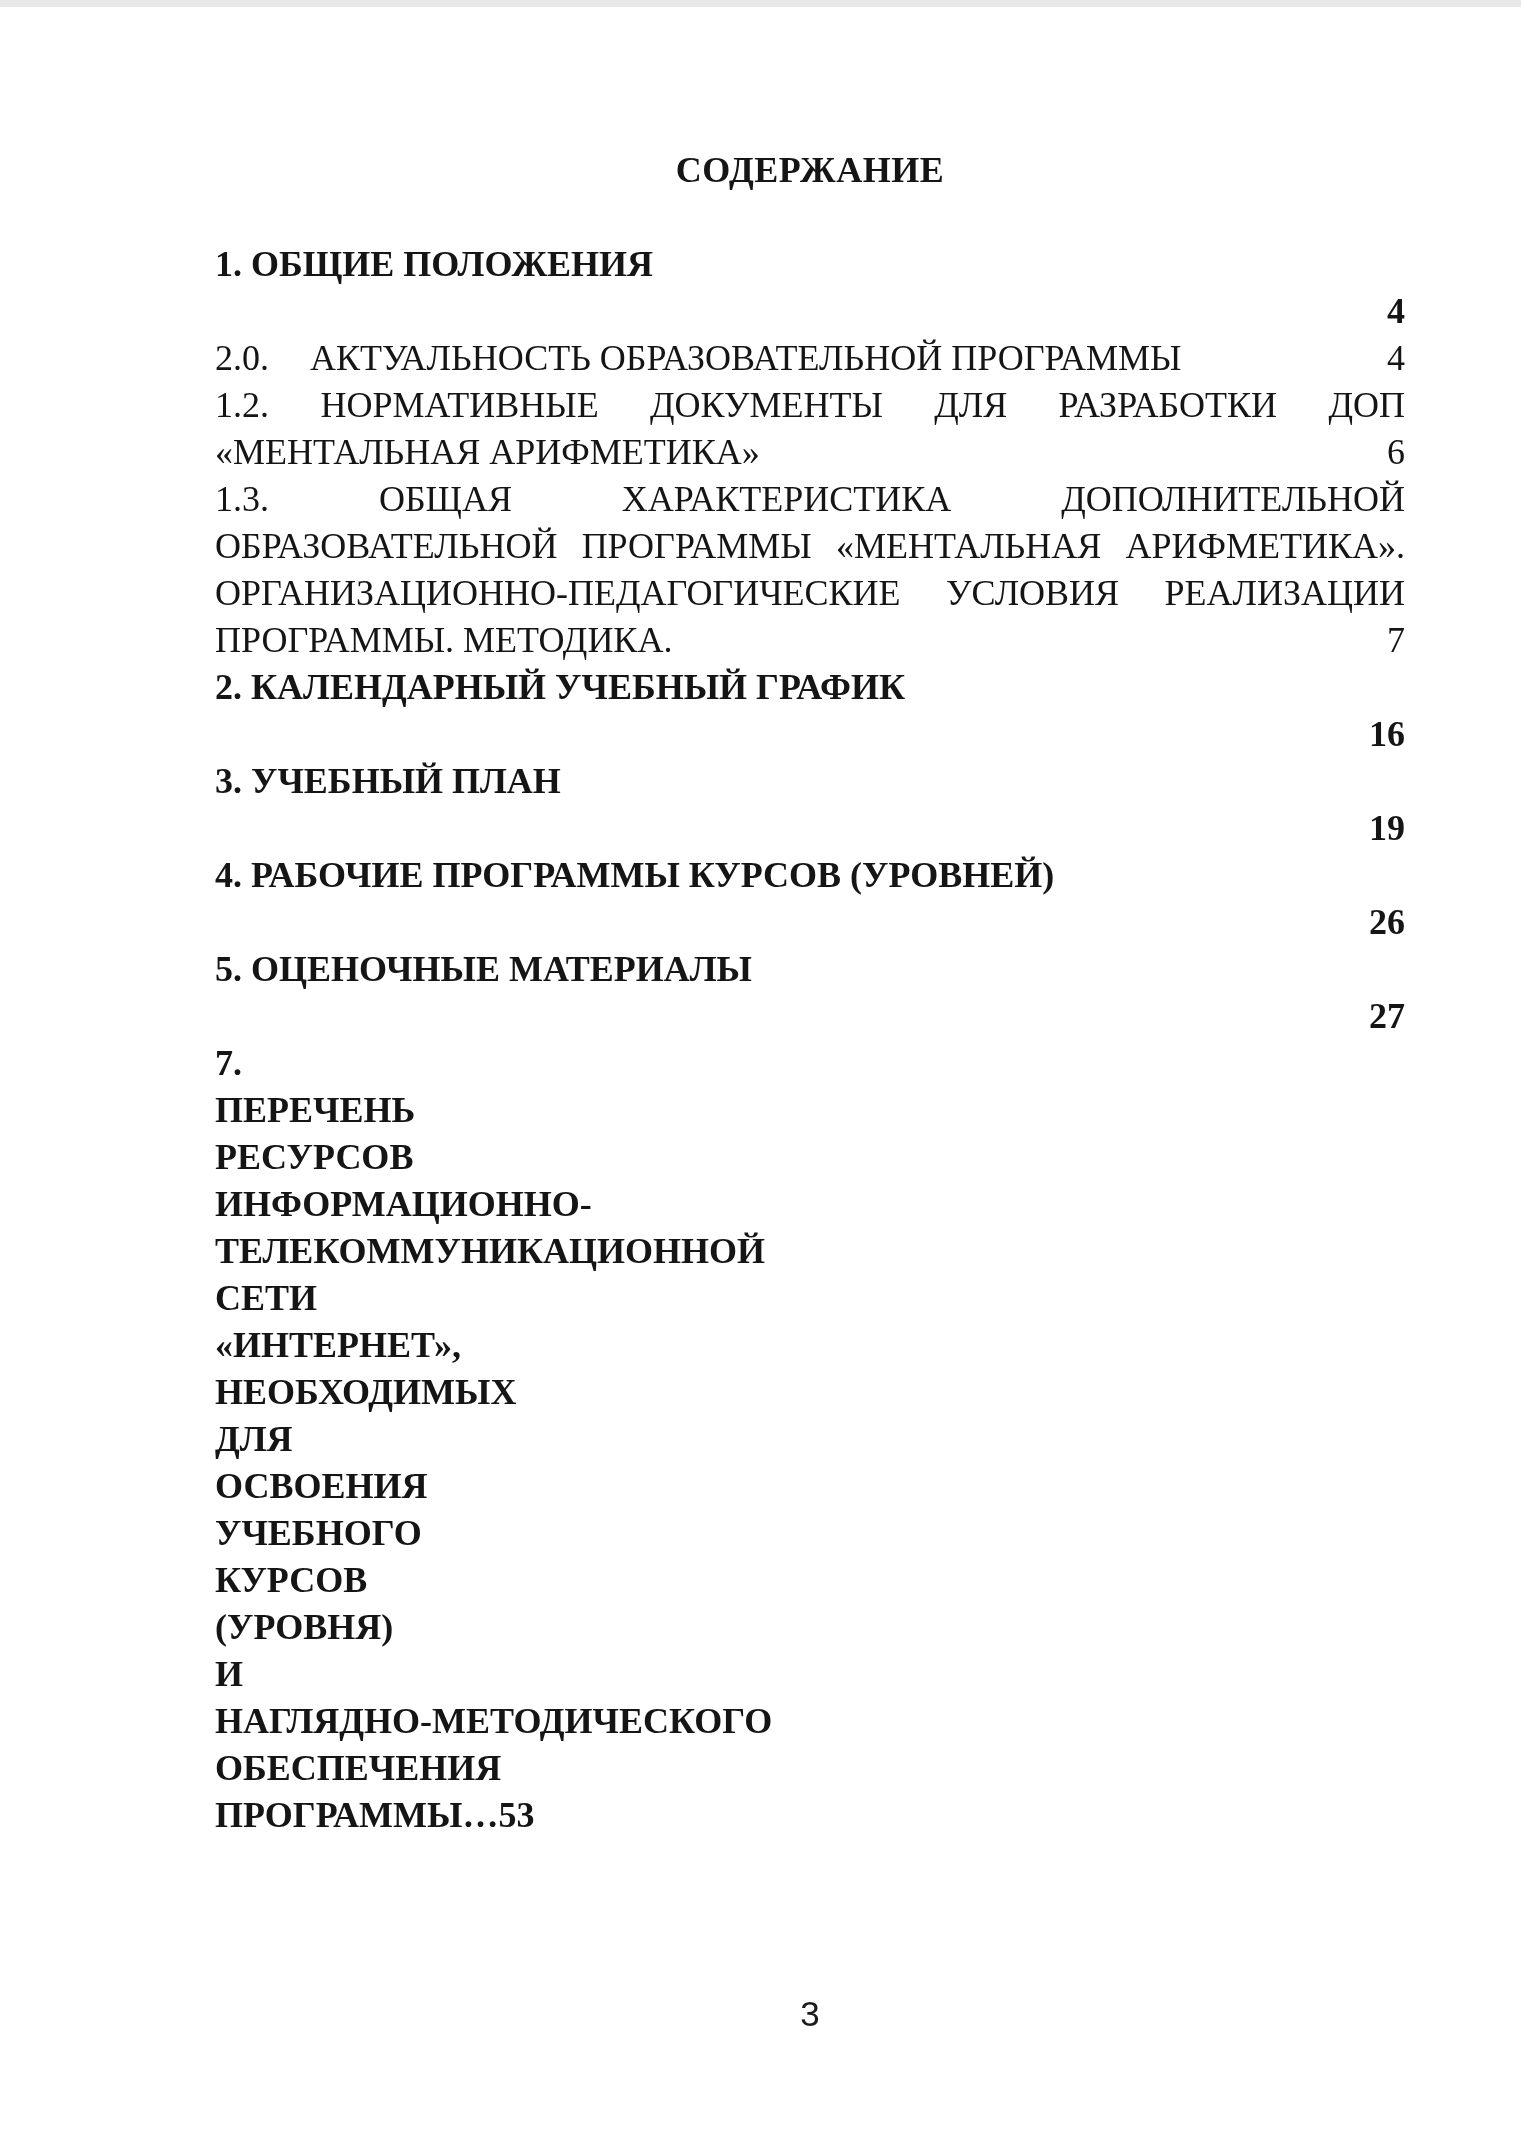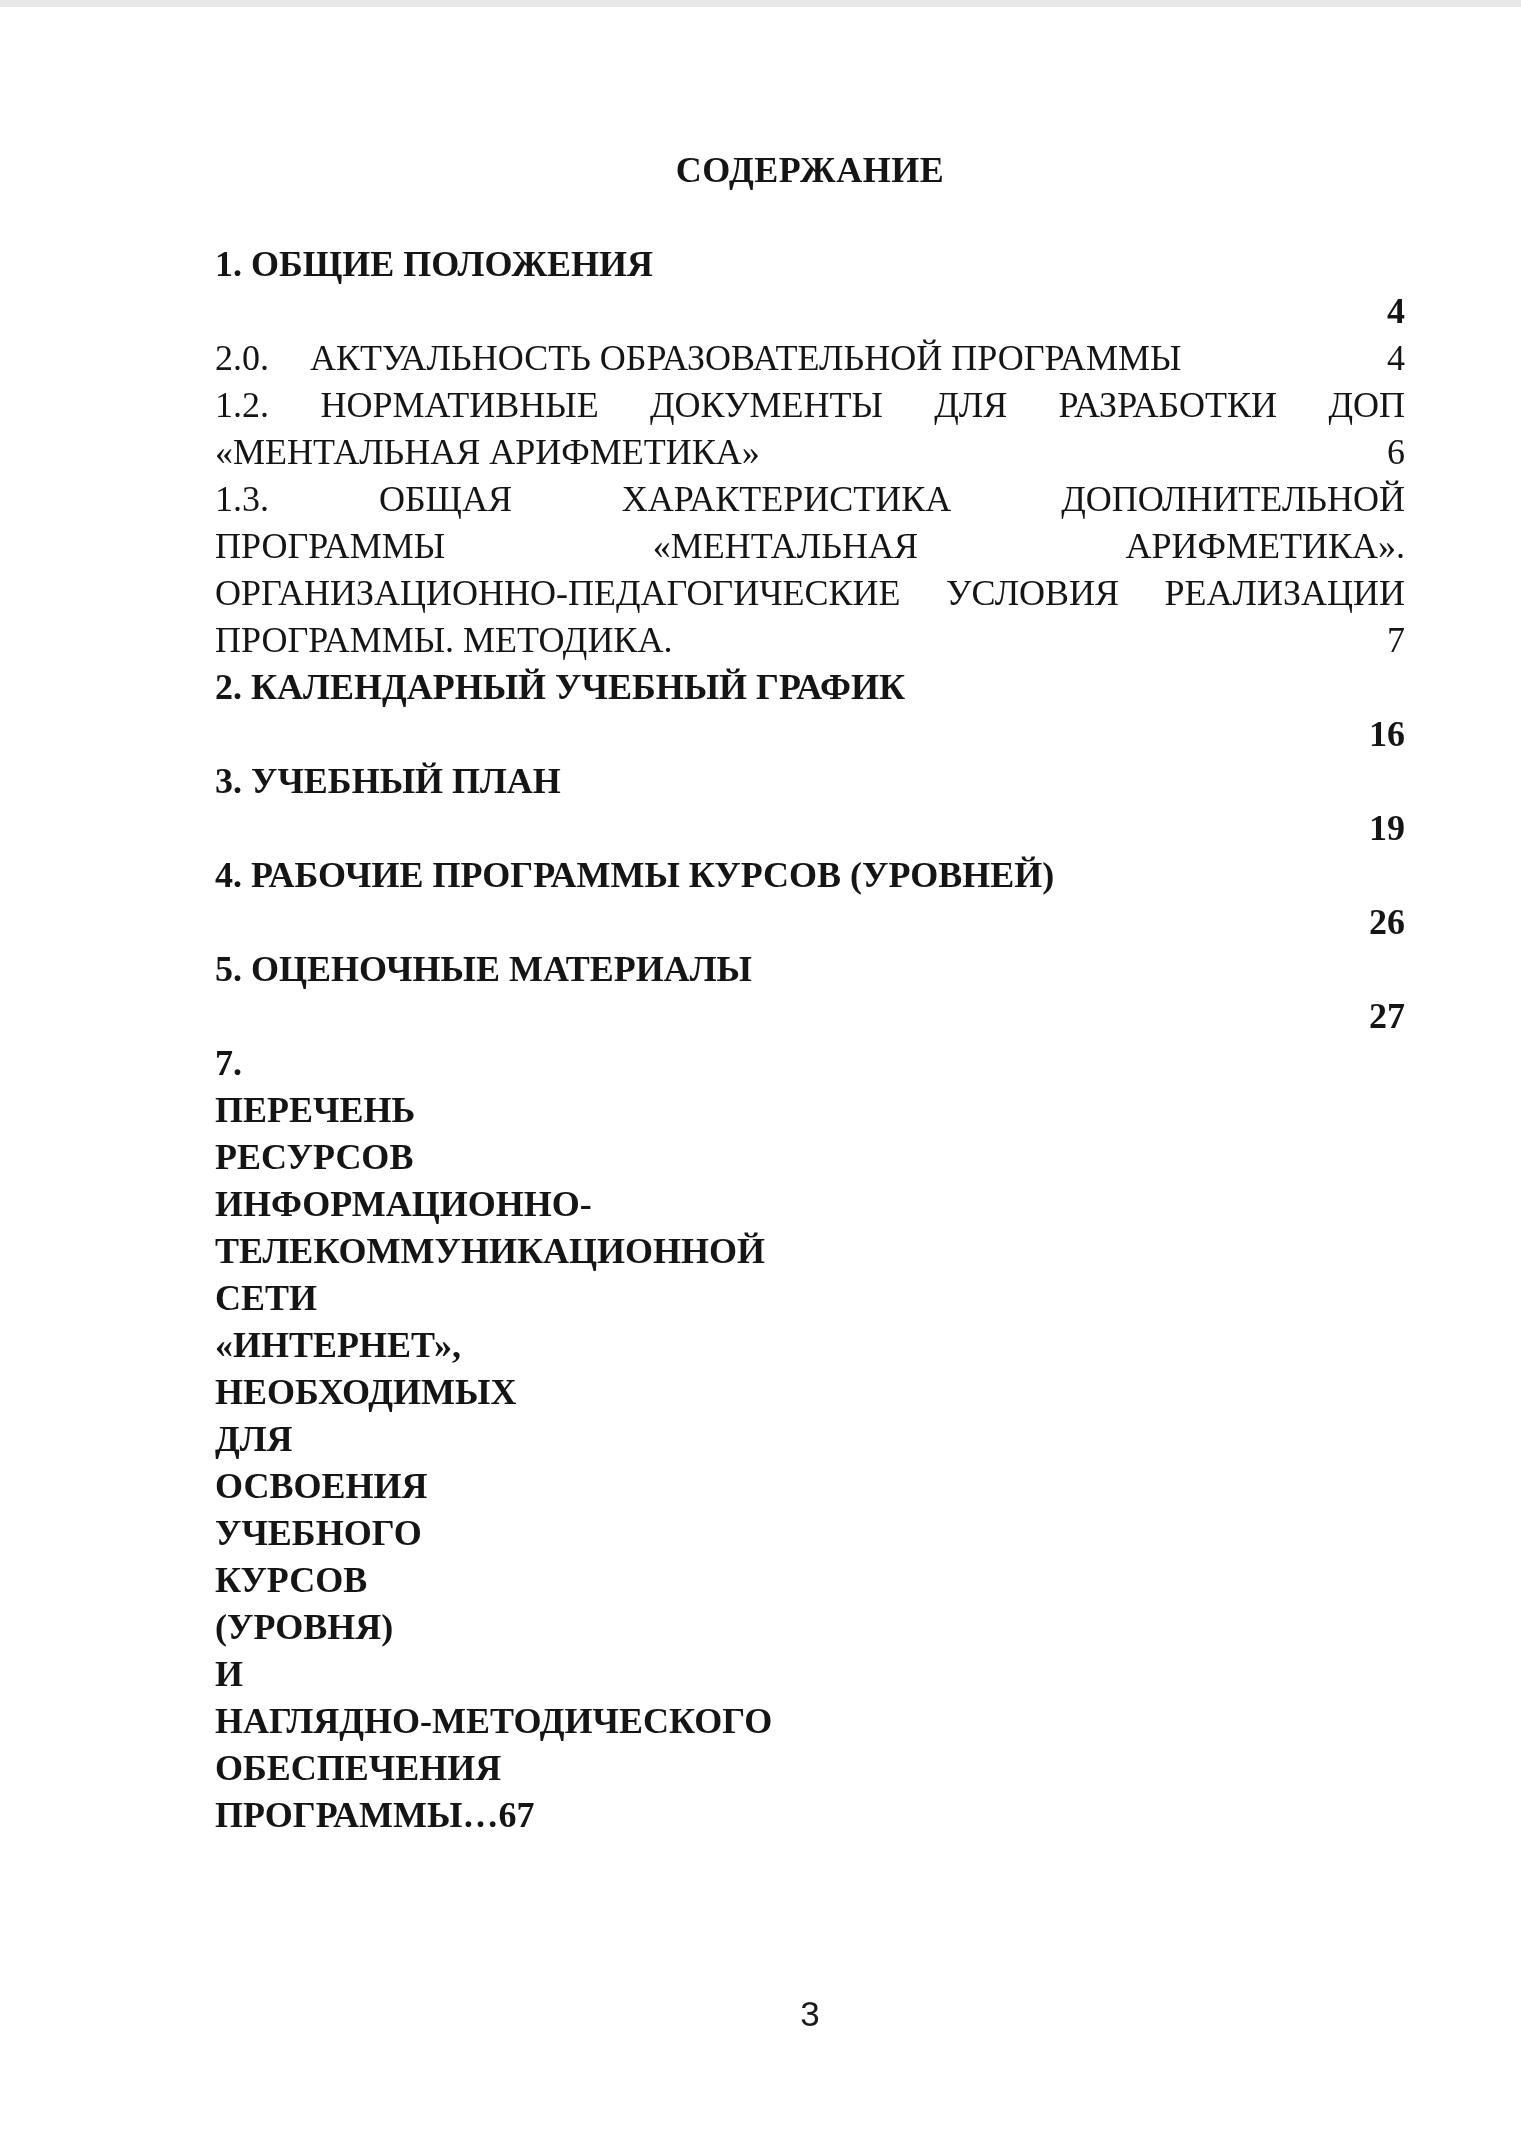--- a/index.html
+++ b/index.html
@@ -77,27 +77,27 @@
 
 <div class="page">
   <div class="content">
     <div class="doc-title">СОДЕРЖАНИЕ</div>
     <div class="toc-list">
         <div class="toc-line bold"><span class="entry-text">1. ОБЩИЕ ПОЛОЖЕНИЯ</span><span class="pagenum">4</span></div>
         <div class="toc-line"><span class="lead">2.0.</span><span class="entry-text">АКТУАЛЬНОСТЬ ОБРАЗОВАТЕЛЬНОЙ ПРОГРАММЫ</span><span class="pagenum">4</span></div>
         <div class="toc-line justify"><span>1.2.</span><span>НОРМАТИВНЫЕ</span><span>ДОКУМЕНТЫ</span><span>ДЛЯ</span><span>РАЗРАБОТКИ</span><span>ДОП</span></div>
         <div class="toc-line"><span class="entry-text">«МЕНТАЛЬНАЯ АРИФМЕТИКА»</span><span class="pagenum">6</span></div>
         <div class="toc-line justify"><span>1.3.</span><span>ОБЩАЯ</span><span>ХАРАКТЕРИСТИКА</span><span>ДОПОЛНИТЕЛЬНОЙ</span></div>
-        <div class="toc-line justify"><span>ПРОГРАММЫ</span><span>«МЕНТАЛЬНАЯ</span><span>АРИФМЕТИКА».</span></div>
+        <div class="toc-line justify"><span>ОБРАЗОВАТЕЛЬНОЙ</span><span>ПРОГРАММЫ</span><span>«МЕНТАЛЬНАЯ</span><span>АРИФМЕТИКА».</span></div>
         <div class="toc-line justify"><span>ОРГАНИЗАЦИОННО-ПЕДАГОГИЧЕСКИЕ</span><span>УСЛОВИЯ</span><span>РЕАЛИЗАЦИИ</span></div>
         <div class="toc-line"><span class="entry-text">ПРОГРАММЫ. МЕТОДИКА.</span><span class="pagenum">7</span></div>
         <div class="toc-line bold"><span class="entry-text">2. КАЛЕНДАРНЫЙ УЧЕБНЫЙ ГРАФИК</span><span class="pagenum">16</span></div>
         <div class="toc-line bold"><span class="entry-text">3. УЧЕБНЫЙ ПЛАН</span><span class="pagenum">19</span></div>
         <div class="toc-line bold"><span class="entry-text">4. РАБОЧИЕ ПРОГРАММЫ КУРСОВ (УРОВНЕЙ)</span><span class="pagenum">26</span></div>
         <div class="toc-line bold"><span class="entry-text">5. ОЦЕНОЧНЫЕ МАТЕРИАЛЫ</span><span class="pagenum">27</span></div>
         <div class="toc-line bold justify"><span>7.</span><span>ПЕРЕЧЕНЬ</span><span>РЕСУРСОВ</span><span>ИНФОРМАЦИОННО-</span></div>
         <div class="toc-line bold justify"><span>ТЕЛЕКОММУНИКАЦИОННОЙ</span><span>СЕТИ</span><span>«ИНТЕРНЕТ»,</span></div>
         <div class="toc-line bold justify"><span>НЕОБХОДИМЫХ</span><span>ДЛЯ</span><span>ОСВОЕНИЯ</span><span>УЧЕБНОГО</span><span>КУРСОВ</span><span>(УРОВНЯ)</span><span>И</span></div>
-        <div class="toc-line bold justify"><span>НАГЛЯДНО-МЕТОДИЧЕСКОГО</span><span>ОБЕСПЕЧЕНИЯ</span><span>ПРОГРАММЫ…67</span></div>
+        <div class="toc-line bold justify"><span>НАГЛЯДНО-МЕТОДИЧЕСКОГО</span><span>ОБЕСПЕЧЕНИЯ</span><span>ПРОГРАММЫ…53</span></div>
       </div>
   </div>
   <div class="page-footer">3</div>
 </div>
 
 </body></html>

